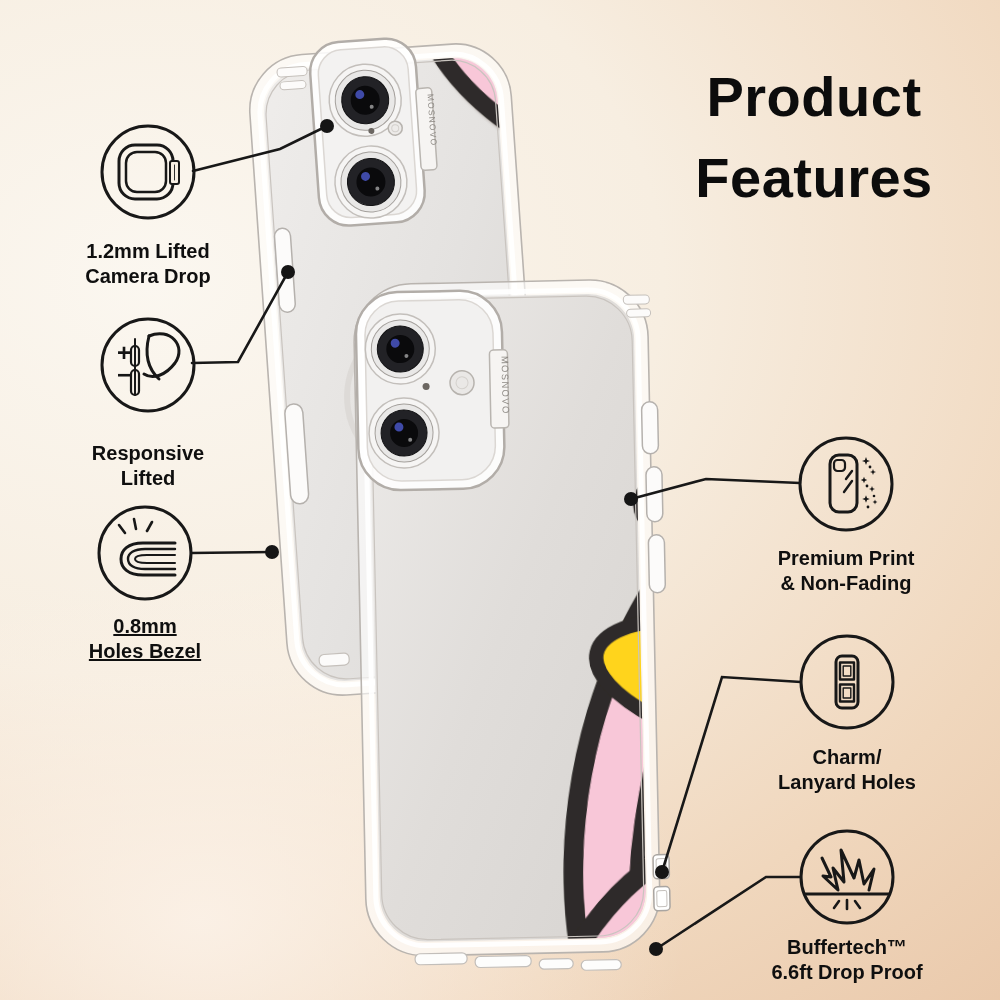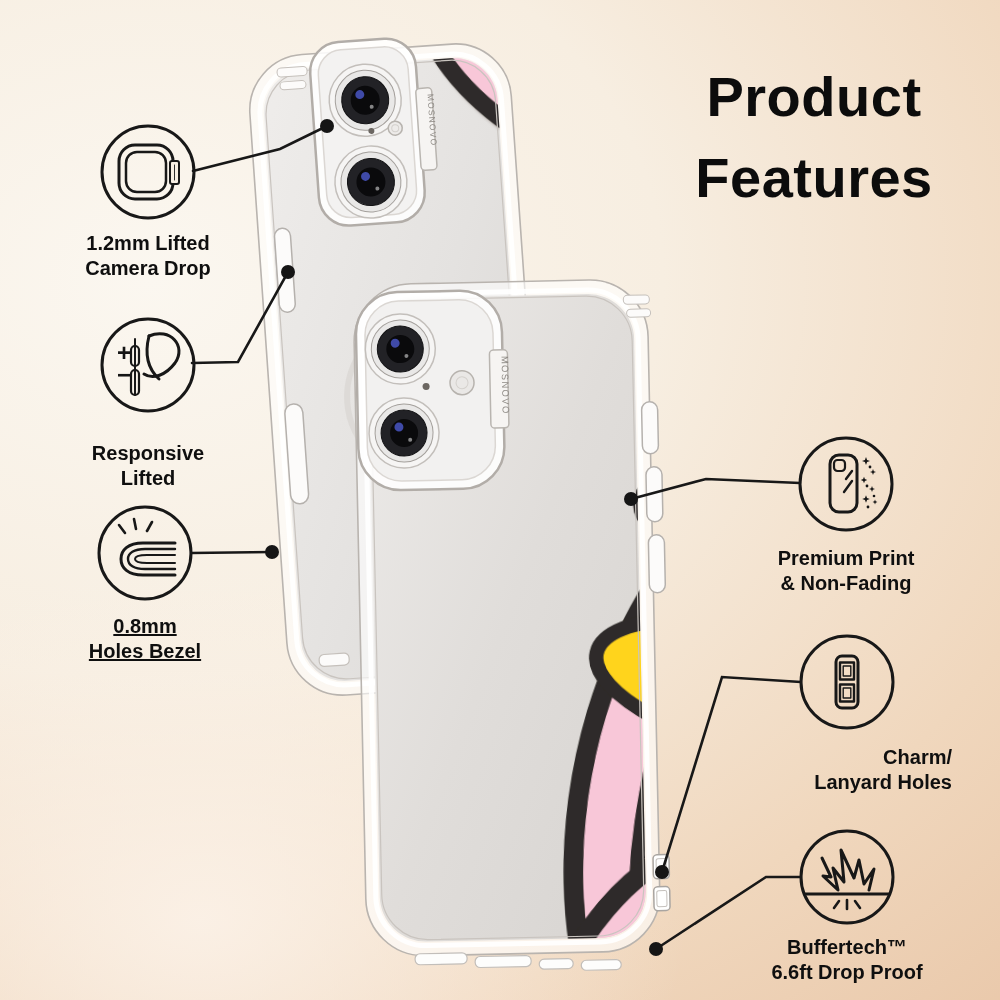--- a/index.html
+++ b/index.html
@@ -11,31 +11,31 @@
     font-family:"Liberation Sans", sans-serif;
   }
   .scene{position:absolute;left:0;top:0;width:1000px;height:1000px;}
   .title{
     position:absolute;left:664px;top:56px;width:300px;text-align:center;
     font-size:56px;font-weight:bold;color:#0c0c0c;line-height:1.45;letter-spacing:.5px;
   }
   .title .line{display:block;}
   .callout{position:absolute;width:210px;text-align:center;color:#0f0f0f;}
   .callout .icon{display:block;margin:0 auto;}
-  .callout .label{font-size:20px;font-weight:bold;line-height:25px;margin-top:9px;}
+  .callout .label{font-size:20px;font-weight:bold;line-height:25px;margin-top:17px;}
   .callout .label .line{display:block;}
   .c1{left:43px;top:122px;}
   .c2{left:43px;top:315px;}
   .c2 .label{margin-top:26px;}
   .c3{left:40px;top:503px;text-decoration:underline;}
   .c3 .label{margin-top:11px;}
   .c4{left:741px;top:434px;}
   .c4 .label{margin-top:12px;}
   .c5{left:742px;top:632px;}
-  .c5 .label{margin-top:13px;text-align:right;}
+  .c5 .label{margin-top:13px;}
   .c6{left:742px;top:827px;}
   .c6 .label{margin-top:8px;}
   .ic{stroke:#181818;fill:none;stroke-linecap:round;stroke-linejoin:round;}
 </style>
 </head>
 <body>
 
 <div class="stage">
 
   <svg class="scene" viewBox="0 0 1000 1000">

